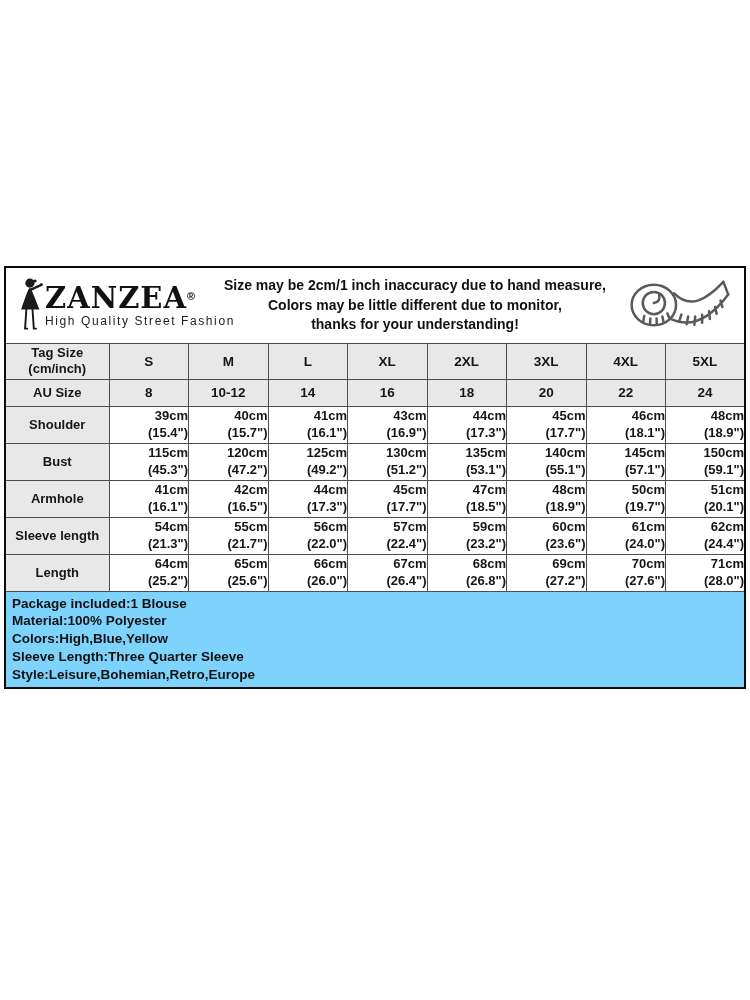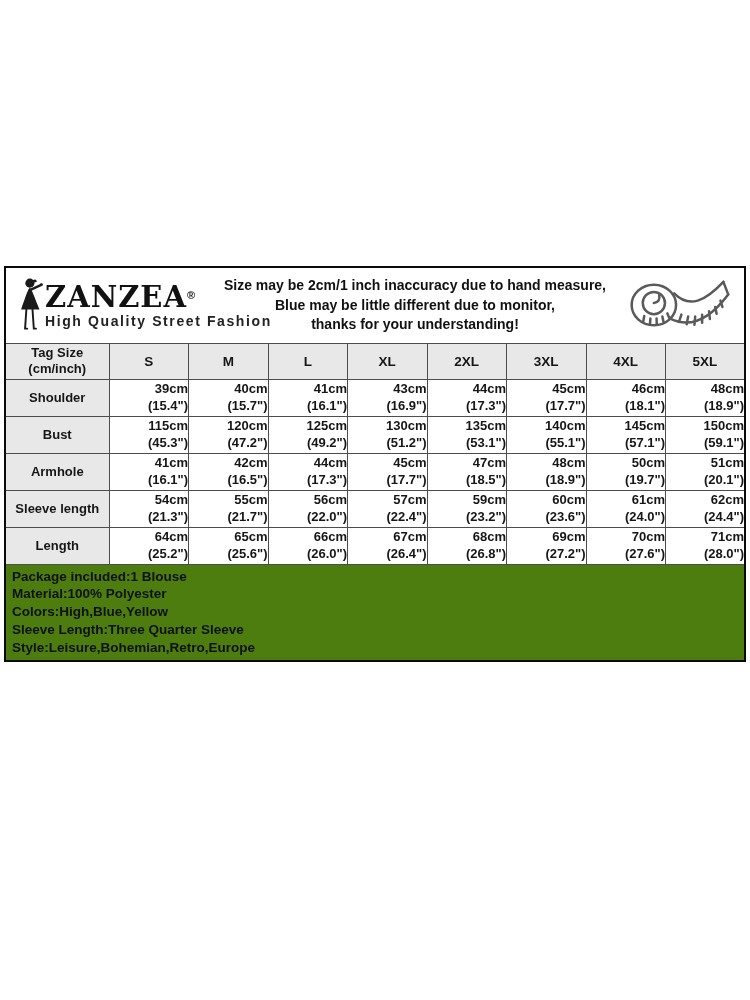--- a/index.html
+++ b/index.html
@@ -23,37 +23,37 @@
   }
 
   
   tr.brand-row td{height:60px;background:#fff;}
   .brand-band{display:flex;align-items:center;justify-content:space-between;padding:0 8px;}
   .brand{display:flex;align-items:center;gap:1px;width:196px;flex-shrink:0;}
   .brand-figure{width:30px;height:56px;flex-shrink:0;}
   .brand-text{text-align:left;line-height:1;}
   .brand-name{font-family:"DejaVu Serif",serif;font-size:29px;font-weight:bold;letter-spacing:1px;color:#111;white-space:nowrap;}
   .reg-mark{font-size:11px;vertical-align:8px;font-family:"Liberation Sans",sans-serif;}
-  .brand-tagline{font-size:14px;font-weight:bold;letter-spacing:1.6px;color:#222;margin-top:2px;white-space:nowrap;}
+  .brand-tagline{font-size:12px;font-weight:normal;letter-spacing:1.6px;color:#222;margin-top:2px;white-space:nowrap;}
   .disclaimer{flex:1;text-align:center;font-size:14px;font-weight:bold;line-height:19.5px;color:#111;padding:8px 4px;}
   .tape-wrap{width:116px;height:58px;flex-shrink:0;display:flex;align-items:center;justify-content:center;}
   .tape-icon{width:112px;height:56px;}
 
   
   .label-cell{background:#e8e8e8;font-size:13px;line-height:16px;white-space:pre-line;}
   .size-cell{font-size:13.5px;}
   tr.header-row .size-cell{background:#e8e8e8;}
   tr.r-tall{height:36px;}
   tr.r-compact{height:27px;}
   tr.r-measure{height:37px;}
   tr.measure-row .size-cell{background:#ffffff;font-size:13px;text-align:right;}
   .measure-cell div{line-height:16.5px;}
 
   
-  .details-cell{background:#4d7c0f;text-align:left !important;padding:3px 6px 4px 6px !important;}
+  .details-cell{background:#7dd3fc;text-align:left !important;padding:3px 6px 4px 6px !important;}
   .detail-line{font-size:13.5px;font-weight:bold;line-height:17.8px;color:#111;text-align:left;}
 </style>
 </head>
 <body>
 
 <div class="sheet">
   <table class="chart">
     <colgroup>
       <col style="width:104px">
       <col>
@@ -79,21 +79,21 @@
                 <path d="M14 37 L12.5 59 L15 59" stroke="#1a1a1a" stroke-width="2.2" fill="none" stroke-linecap="round"></path>
                 <path d="M21 37 L22.5 59 L25 59" stroke="#1a1a1a" stroke-width="2.2" fill="none" stroke-linecap="round"></path>
               </svg>
               <div class="brand-text">
                 <div class="brand-name"><span>ZANZEA</span><span class="reg-mark">®</span></div>
                 <div class="brand-tagline">High Quality Street Fashion</div>
               </div>
             </div>
             <div class="disclaimer">
               <div>Size may be 2cm/1 inch inaccuracy due to hand measure,</div>
-              <div>Blue may be little different due to monitor,</div>
+              <div>Colors may be little different due to monitor,</div>
               <div>thanks for your understanding!</div>
             </div>
             <div class="tape-wrap">
               <svg class="tape-icon" viewBox="0 0 112 58" fill="none" stroke="#5a5a5a" stroke-width="2.6" stroke-linecap="round">
                 <ellipse cx="31" cy="29" rx="23" ry="21"></ellipse>
                 <circle cx="31" cy="27" r="11.5"></circle>
                 <path d="M31 27 q7 -1 5.5 -8.5"></path>
                 <path d="M20 46 l1 -5.5"></path>
                 <path d="M27 48.5 l0.4 -5.5"></path>
                 <path d="M34 48.5 l-0.2 -5.5"></path>
@@ -121,20 +121,31 @@
 (cm/inch)</td>
           <td class="size-cell">S</td>
           <td class="size-cell">M</td>
           <td class="size-cell">L</td>
           <td class="size-cell">XL</td>
           <td class="size-cell">2XL</td>
           <td class="size-cell">3XL</td>
           <td class="size-cell">4XL</td>
           <td class="size-cell">5XL</td>
         </tr>
+        <tr class="size-row header-row r-compact">
+          <td class="label-cell">AU Size</td>
+          <td class="size-cell">8</td>
+          <td class="size-cell">10-12</td>
+          <td class="size-cell">14</td>
+          <td class="size-cell">16</td>
+          <td class="size-cell">18</td>
+          <td class="size-cell">20</td>
+          <td class="size-cell">22</td>
+          <td class="size-cell">24</td>
+        </tr>
         <tr class="size-row measure-row r-measure">
           <td class="label-cell">Shoulder</td>
           <td class="size-cell measure-cell">
             <div>39cm</div>
             <div>(15.4")</div>
           </td>
           <td class="size-cell measure-cell">
             <div>40cm</div>
             <div>(15.7")</div>
           </td>

